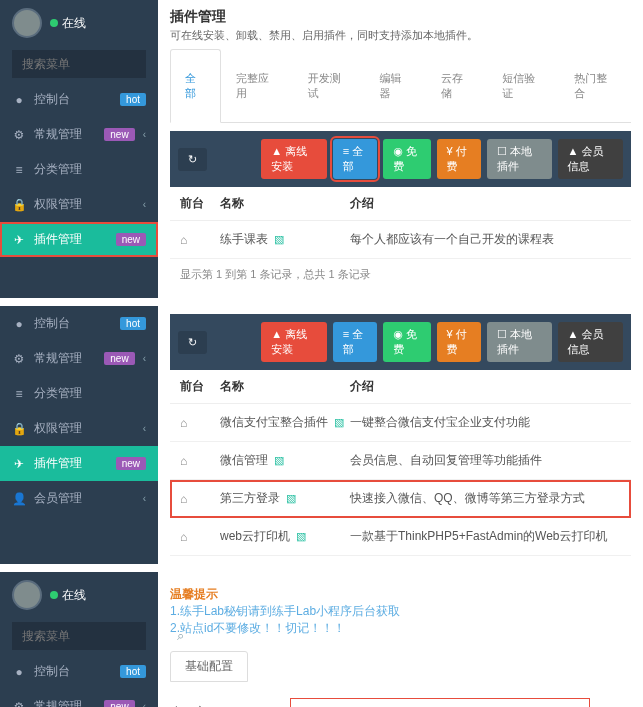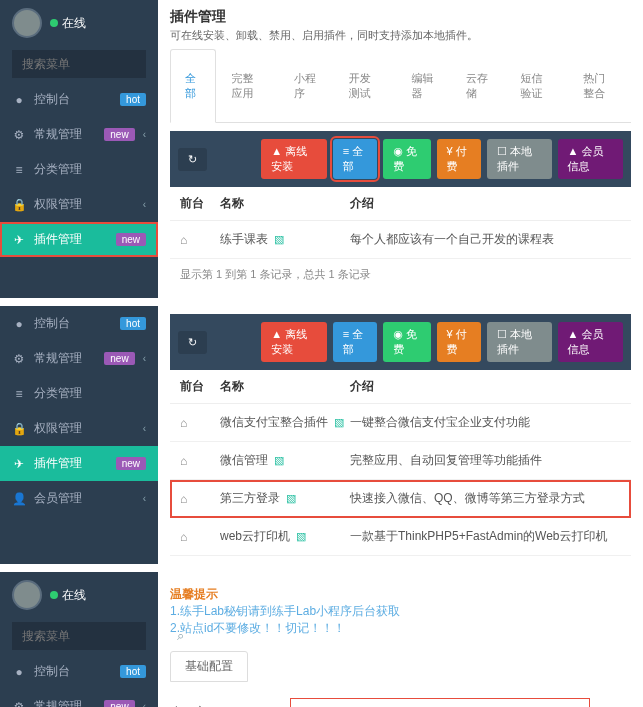--- a/index.html
+++ b/index.html
@@ -37,21 +37,21 @@
     .top-tab.selected { color: #3498db; border: 1px solid #e0e0e0; border-bottom: 1px solid #fff; margin-bottom: -1px; background: #fff; border-radius: 3px 3px 0 0; }
     
     .toolbar { background: #34495e; padding: 8px; display: flex; gap: 6px; align-items: center; }
     .btn { padding: 5px 10px; border-radius: 3px; color: #fff; font-size: 11px; cursor: pointer; border: none; display: inline-flex; align-items: center; gap: 4px; }
     .btn-refresh { background: #2c3e50; }
     .btn-red { background: #e74c3c; margin-left: 48px; }
     .btn-blue { background: #3498db; }
     .btn-green { background: #2ecc71; }
     .btn-orange { background: #e67e22; }
     .btn-gray { background: #7f8c8d; }
-    .btn-dark { background: #701a75; }
+    .btn-dark { background: #404040; }
     .highlight-btn { outline: 2px solid #e74c3c; outline-offset: 1px; }
     
     .tbl-head { display: flex; padding: 8px 10px; font-size: 12px; color: #333; font-weight: 600; border-bottom: 1px solid #eee; }
     .tbl-row { display: flex; padding: 10px; font-size: 12px; color: #555; align-items: center; border-bottom: 1px solid #f0f0f0; }
     .col-front { width: 40px; }
     .col-name { width: 130px; display: flex; align-items: center; gap: 6px; }
     .col-desc { flex: 1; }
     .home-icon { color: #888; font-size: 12px; }
     .pic-icon { color: #1abc9c; font-size: 11px; }
     .highlight-row { outline: 2px solid #e74c3c; outline-offset: -2px; }
@@ -111,21 +111,20 @@
       </div>
   </div>
   <div class="main">
     <div class="page-title-area">
       <div class="page-title">插件管理</div>
       <div class="page-desc">可在线安装、卸载、禁用、启用插件，同时支持添加本地插件。</div>
     </div>
     <div class="top-tabs" id="tabs1">
         <div class="top-tab selected">全部</div>
         <div class="top-tab">完整应用</div>
-        <div class="top-tab">小程序</div>
         <div class="top-tab">开发测试</div>
         <div class="top-tab">编辑器</div>
         <div class="top-tab">云存储</div>
         <div class="top-tab">短信验证</div>
         <div class="top-tab">热门整合</div>
       </div>
     <div class="toolbar" id="toolbar1">
         <span class="btn btn-refresh">↻</span>
         <span class="btn btn-red">▲ 离线安装</span>
         <span class="btn btn-blue highlight-btn">≡ 全部</span>
@@ -211,21 +210,21 @@
             <span class="pic-icon">▧</span>
           </div>
           <div class="col-desc">一键整合微信支付宝企业支付功能</div>
         </div>
         <div class="tbl-row">
           <div class="col-front"><span class="home-icon">⌂</span></div>
           <div class="col-name">
             <span>微信管理</span> 
             <span class="pic-icon">▧</span>
           </div>
-          <div class="col-desc">完整应用、自动回复管理等功能插件</div>
+          <div class="col-desc">会员信息、自动回复管理等功能插件</div>
         </div>
         <div class="tbl-row highlight-row">
           <div class="col-front"><span class="home-icon">⌂</span></div>
           <div class="col-name">
             <span>第三方登录</span> 
             <span class="pic-icon">▧</span>
           </div>
           <div class="col-desc">快速接入微信、QQ、微博等第三方登录方式</div>
         </div>
         <div class="tbl-row">

